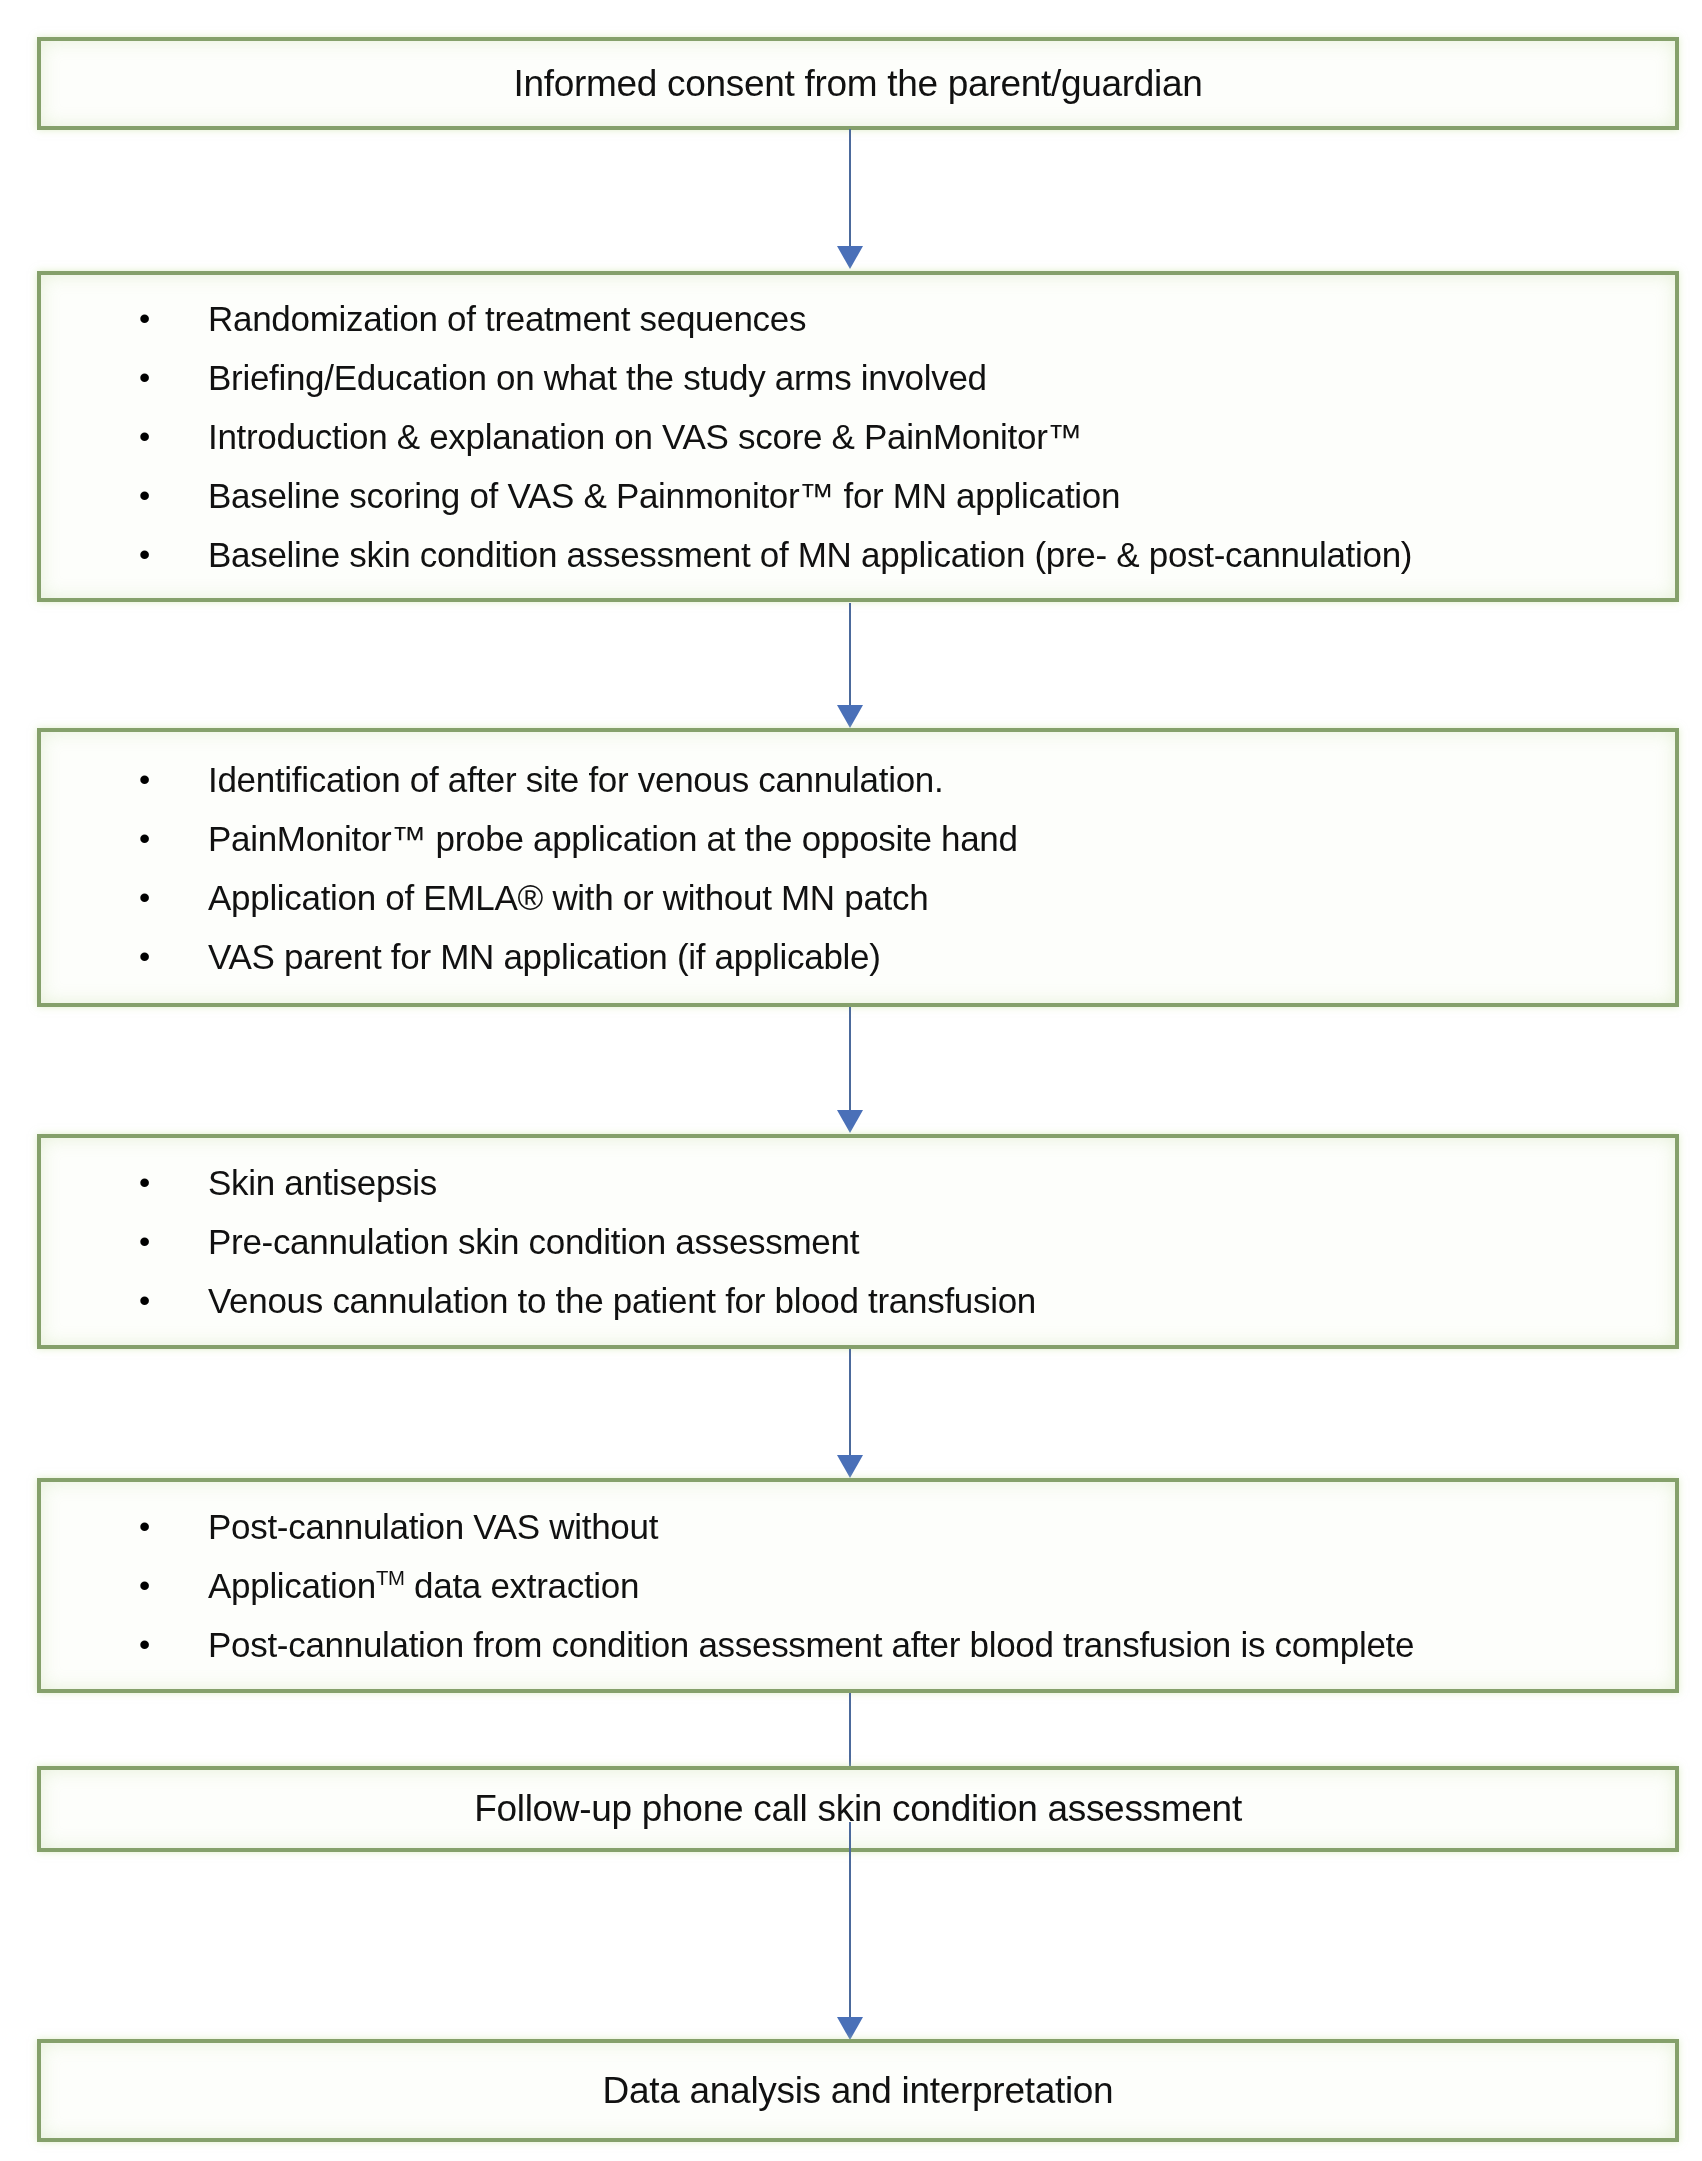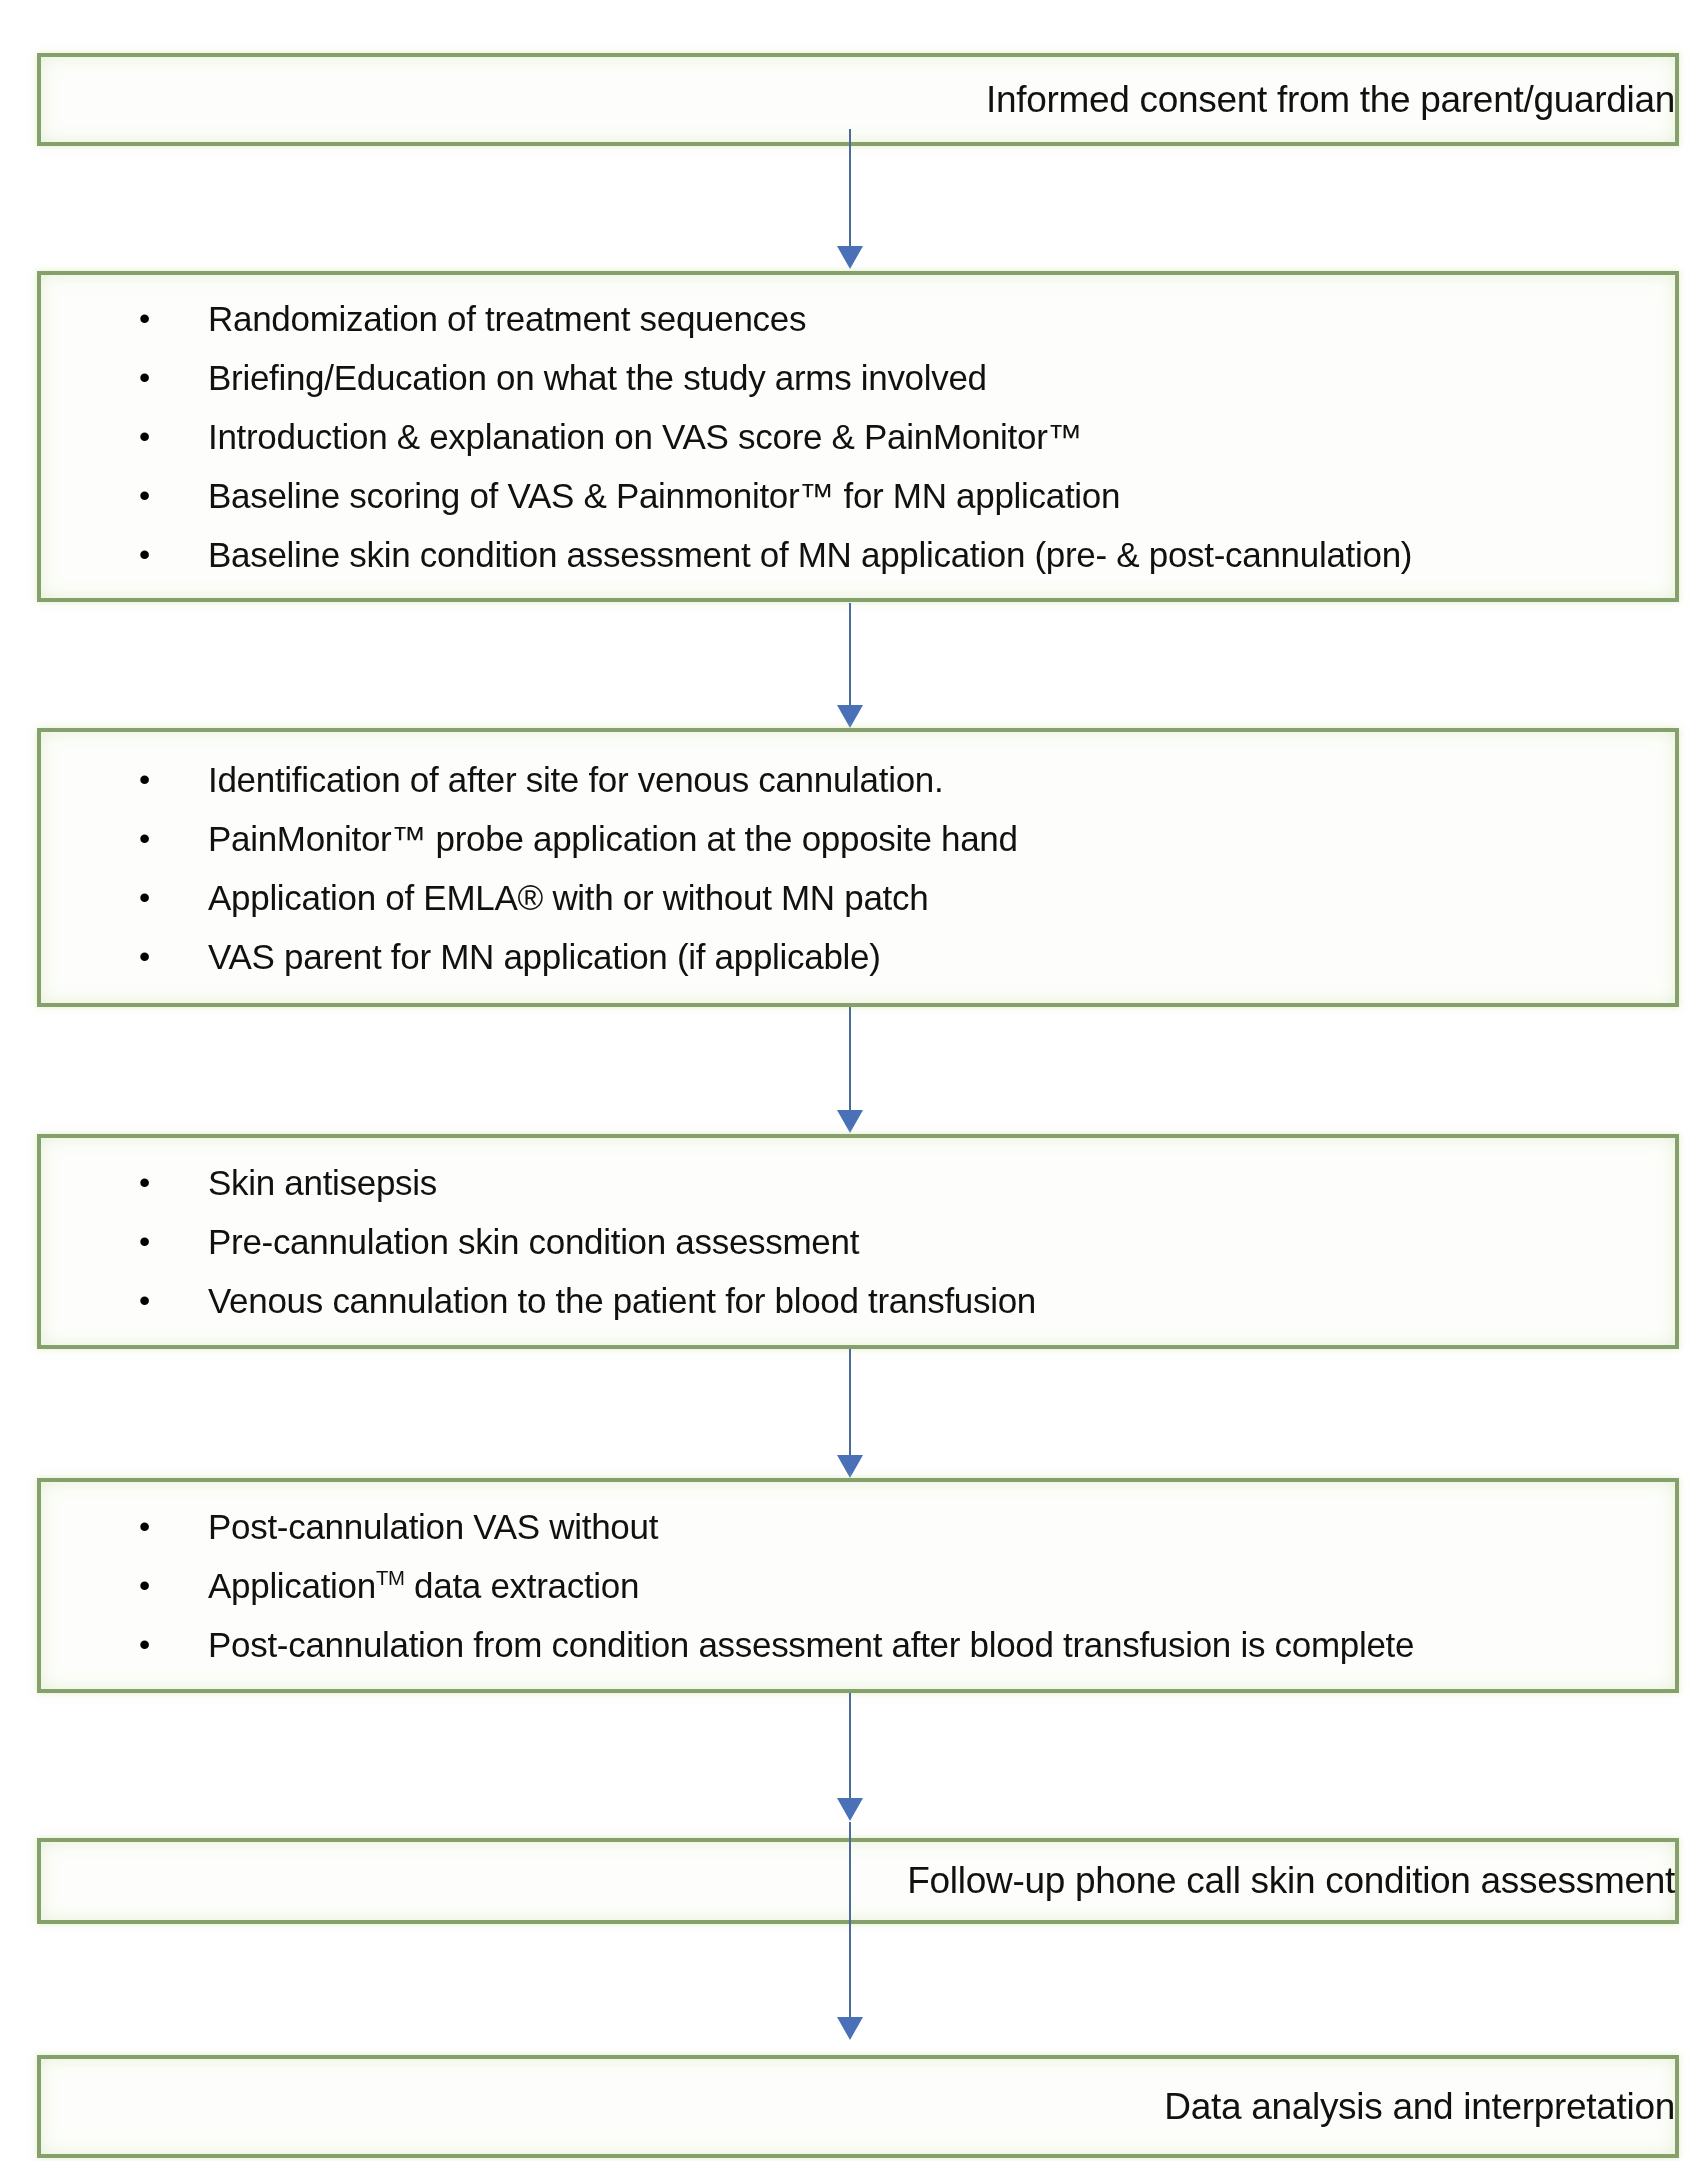--- a/index.html
+++ b/index.html
@@ -20,24 +20,23 @@
     width: 1642px;
     box-sizing: border-box;
     border: 4.2px solid #85a06b;
     background: #fdfefb;
     box-shadow: inset 0 0 18px rgba(178, 207, 138, 0.30),
                 0 0 7.3px rgba(198, 224, 160, 0.55);
   }
   .box.center-text {
     display: flex;
     align-items: center;
-    justify-content: flex-end;
+    justify-content: center;
     font-size: 37px;
     letter-spacing: -0.3px;
-    margin-top: 16px;
   }
   .box.center-text .label { position: relative; z-index: 3; }
   .box.bullets {
     display: flex;
     flex-direction: column;
     justify-content: center;
     gap: 18px;
     padding: 5.2px 21px 5.2px 98px;
   }
   .row {
@@ -192,21 +191,21 @@
       <span class="dot">•</span>
       <span>Post-cannulation from condition assessment after blood transfusion is complete</span>
     </div>
   </section>
 
   <div class="arrow" style="top:1693px; height:128px;">
     <div class="shaft"></div>
     <div class="head"></div>
   </div>
 
-  <section class="box center-text" style="top:1822px; height:86px;">
+  <section class="box center-text" style="top:1766px; height:86px;">
     <span class="label">Follow-up phone call skin condition assessment</span>
   </section>
 
   <div class="conn-line" style="top:1822px; height:86px;">
     <div class="shaft"></div>
   </div>
 
   <div class="arrow" style="top:1908px; height:132px;">
     <div class="shaft"></div>
     <div class="head"></div>

